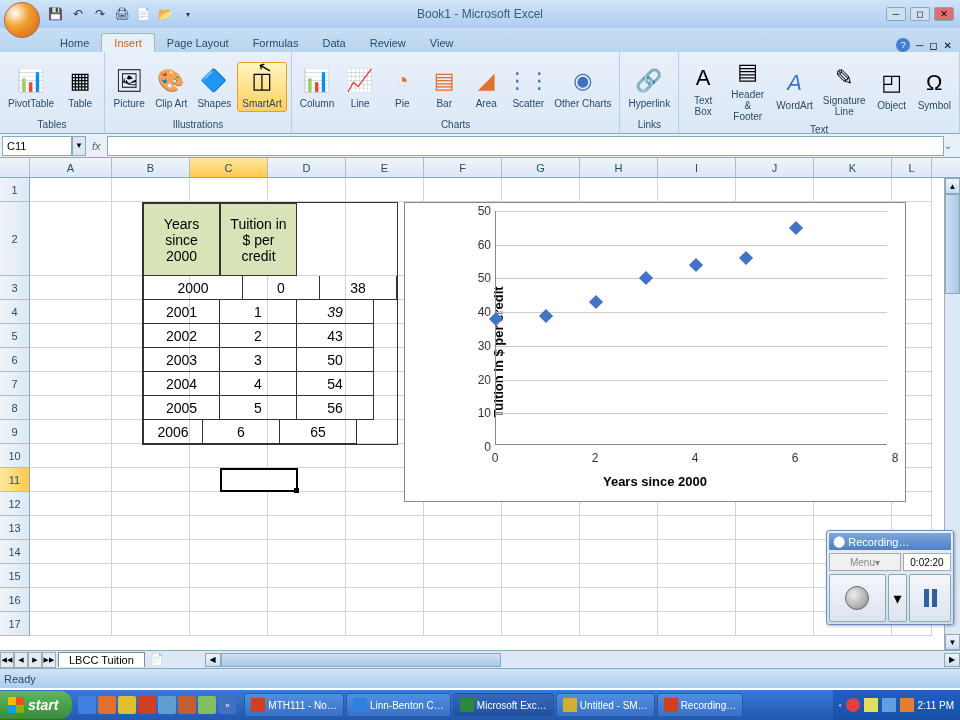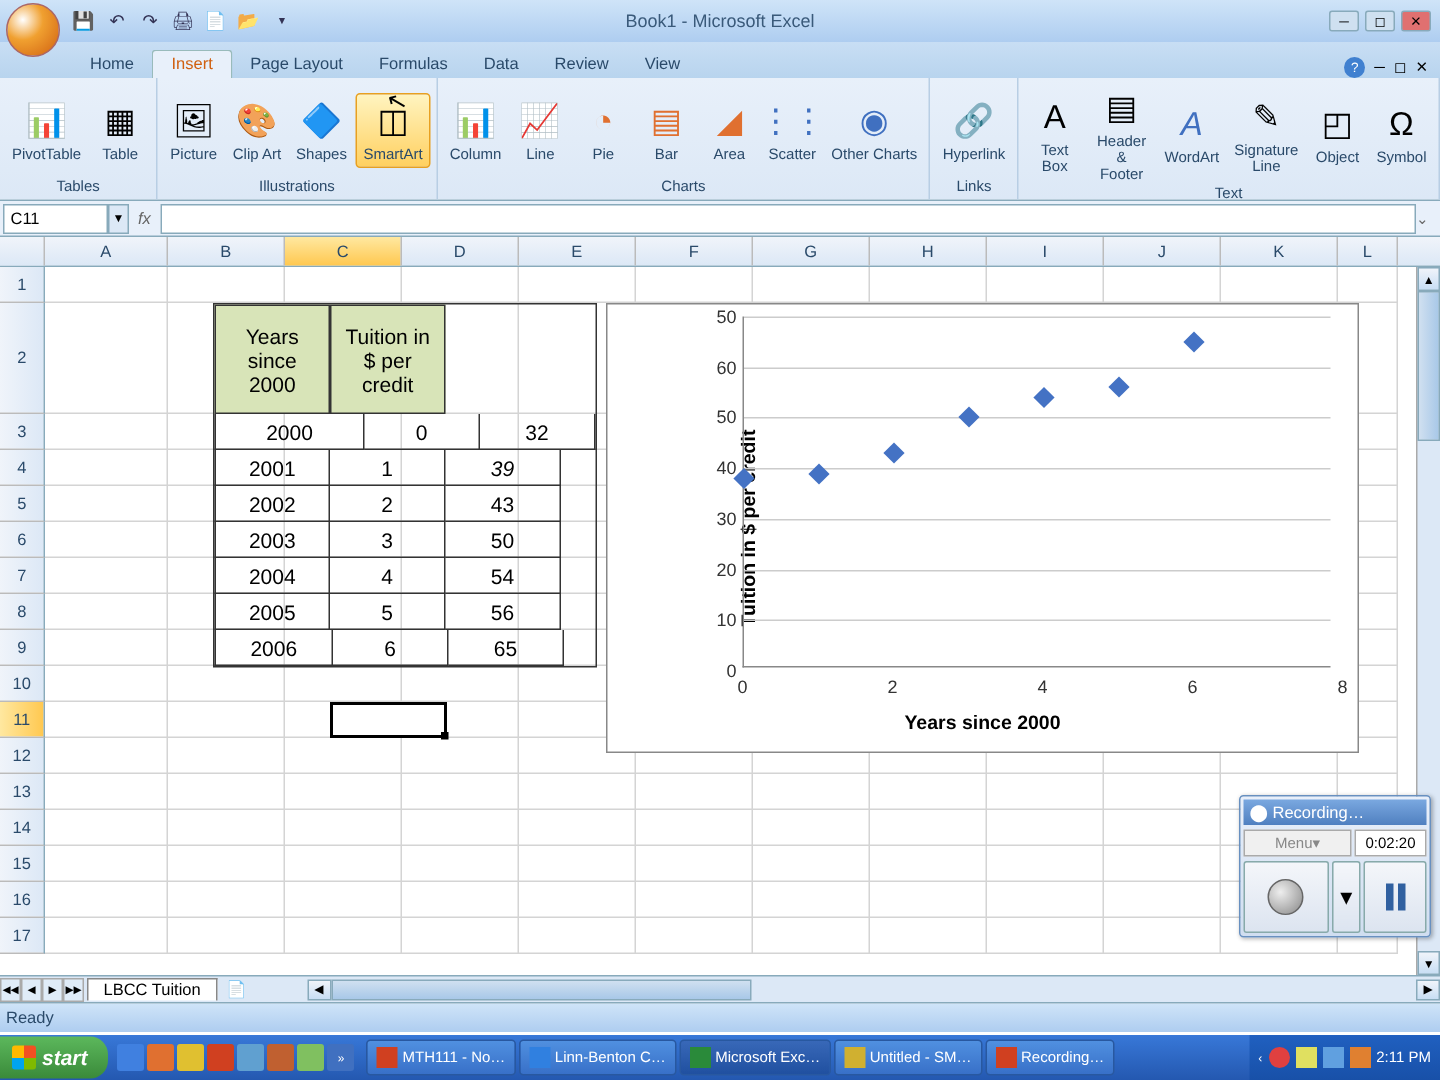--- a/index.html
+++ b/index.html
@@ -571,21 +571,21 @@
 
       <div class="data-table">
         <div class="dt-head">
           <div class="dt-th" style="width:77px;height:73px">Years since 2000</div>
           <div class="dt-th" style="width:77px;height:73px">Tuition in $ per credit</div>
         </div>
         <div id="table-body">
             <div class="dt-row">
               <div class="dt-td" style="width: 100px; border-left: 1px solid rgb(51, 51, 51);">2000</div>
               <div class="dt-td" style="width: 77px;">0</div>
-              <div class="dt-td" style="width: 77px;">32</div>
+              <div class="dt-td" style="width: 77px;">38</div>
             </div>
             <div class="dt-row">
               <div class="dt-td" style="width: 77px; border-left: 1px solid rgb(51, 51, 51);">2001</div>
               <div class="dt-td" style="width: 77px;">1</div>
               <div class="dt-td" style="width: 77px; font-style: italic;">39</div>
             </div>
             <div class="dt-row">
               <div class="dt-td" style="width: 77px; border-left: 1px solid rgb(51, 51, 51);">2002</div>
               <div class="dt-td" style="width: 77px;">2</div>
               <div class="dt-td" style="width: 77px;">43</div>
@@ -599,21 +599,21 @@
               <div class="dt-td" style="width: 77px; border-left: 1px solid rgb(51, 51, 51);">2004</div>
               <div class="dt-td" style="width: 77px;">4</div>
               <div class="dt-td" style="width: 77px;">54</div>
             </div>
             <div class="dt-row">
               <div class="dt-td" style="width: 77px; border-left: 1px solid rgb(51, 51, 51);">2005</div>
               <div class="dt-td" style="width: 77px;">5</div>
               <div class="dt-td" style="width: 77px;">56</div>
             </div>
             <div class="dt-row">
-              <div class="dt-td" style="width: 79px; border-left: 1px solid rgb(51, 51, 51);">2006</div>
+              <div class="dt-td" style="width: 60px; border-left: 1px solid rgb(51, 51, 51);">2006</div>
               <div class="dt-td" style="width: 77px;">6</div>
               <div class="dt-td" style="width: 77px;">65</div>
             </div>
           </div>
       </div>
 
       <div class="selected-cell" style="left:190px;top:290px;width:78px;height:24px">
         <div class="fill-handle"></div>
       </div>
 

